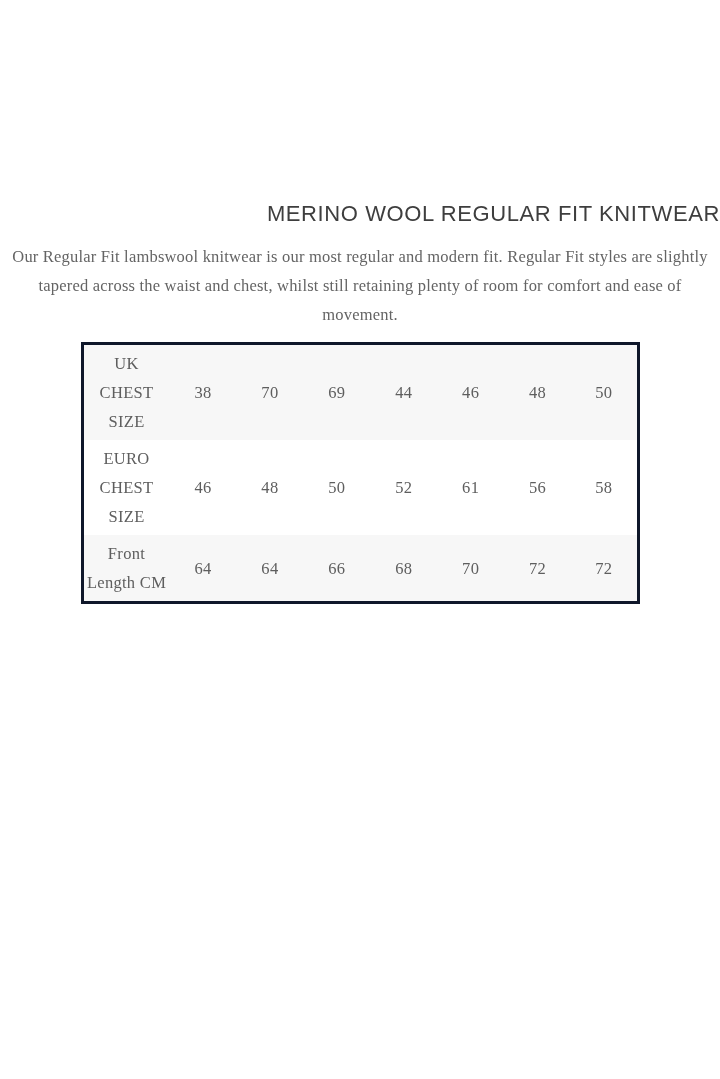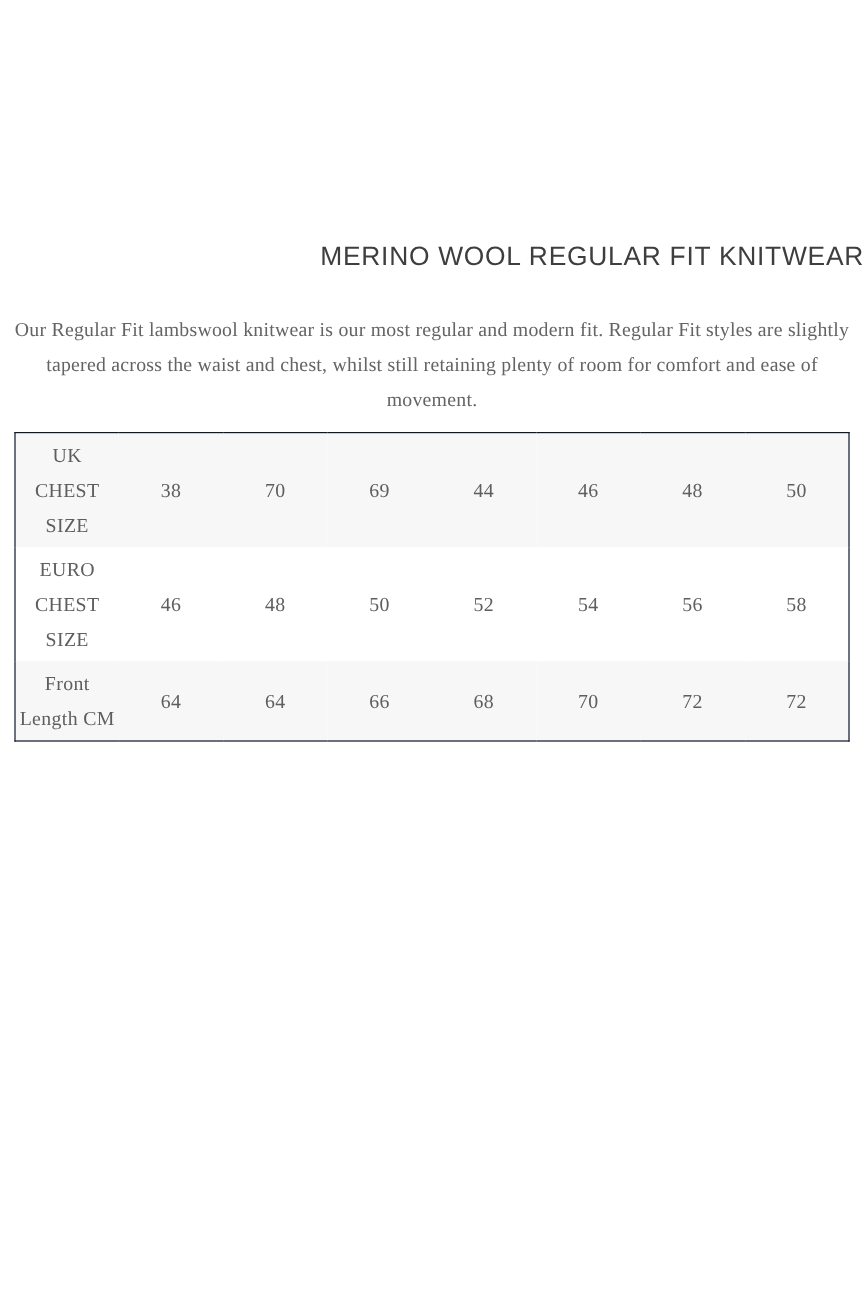--- a/index.html
+++ b/index.html
@@ -25,28 +25,28 @@
     text-align: right;
     margin: 0;
     line-height: 32px;
   }
   .description {
     font-size: 16.5px;
     line-height: 29px;
     letter-spacing: 0.2px;
     color: #646464;
     text-align: center;
-    margin: 30px auto 0;
+    margin: 12px auto 0;
     max-width: 704px;
   }
   .size-table {
-    width: 696px;
+    width: 559px;
     margin: 13px auto 0;
     border-collapse: collapse;
-    border: 1px solid #0f172a;
+    border: 3px solid #0f172a;
     table-layout: fixed;
     font-size: 16.5px;
     color: #5e5e5e;
   }
   .size-table tr:nth-child(odd) {
     background: #f7f7f7;
   }
   .size-table tr:nth-child(even) {
     background: #ffffff;
   }
@@ -82,21 +82,21 @@
           <td>46</td>
           <td>48</td>
           <td>50</td>
         </tr>
         <tr>
           <th>EURO CHEST SIZE</th>
           <td>46</td>
           <td>48</td>
           <td>50</td>
           <td>52</td>
-          <td>54</td>
+          <td>61</td>
           <td>56</td>
           <td>58</td>
         </tr>
         <tr>
           <th>Front Length CM</th>
           <td>64</td>
           <td>64</td>
           <td>66</td>
           <td>68</td>
           <td>70</td>

